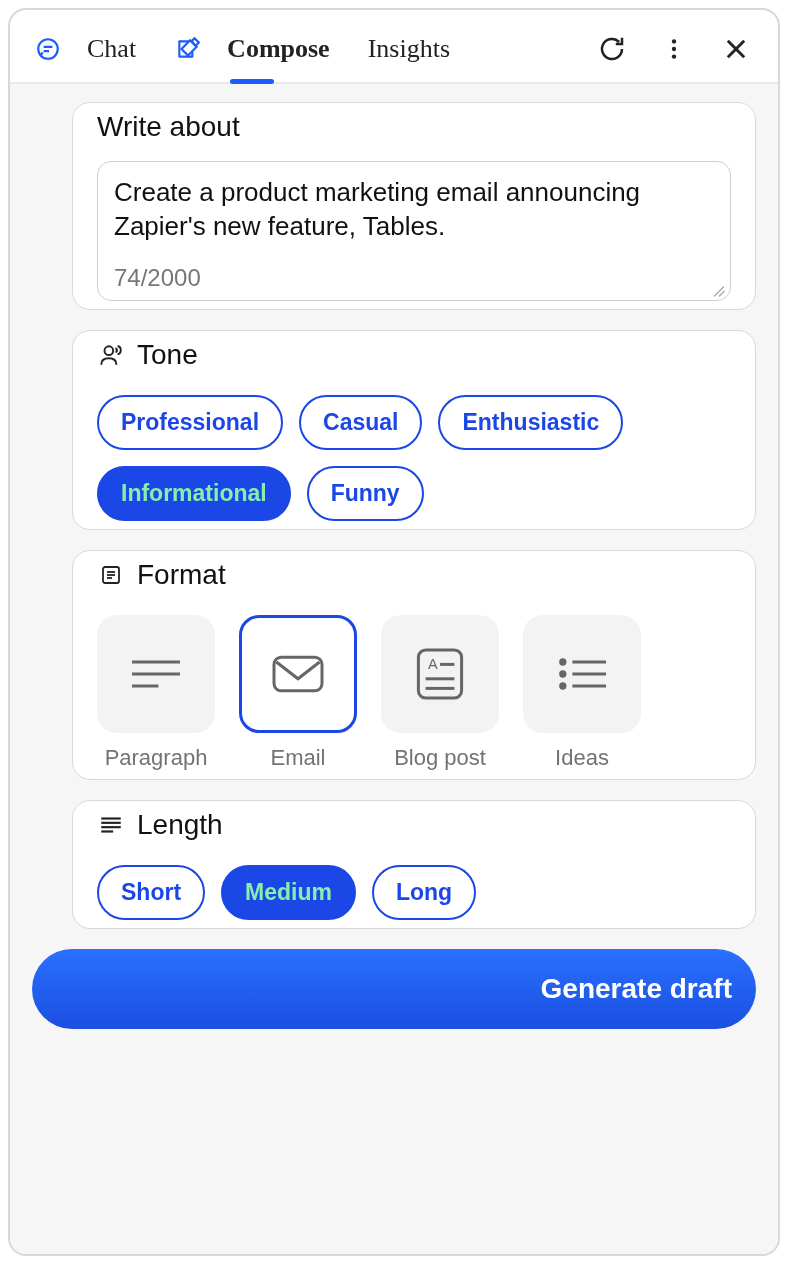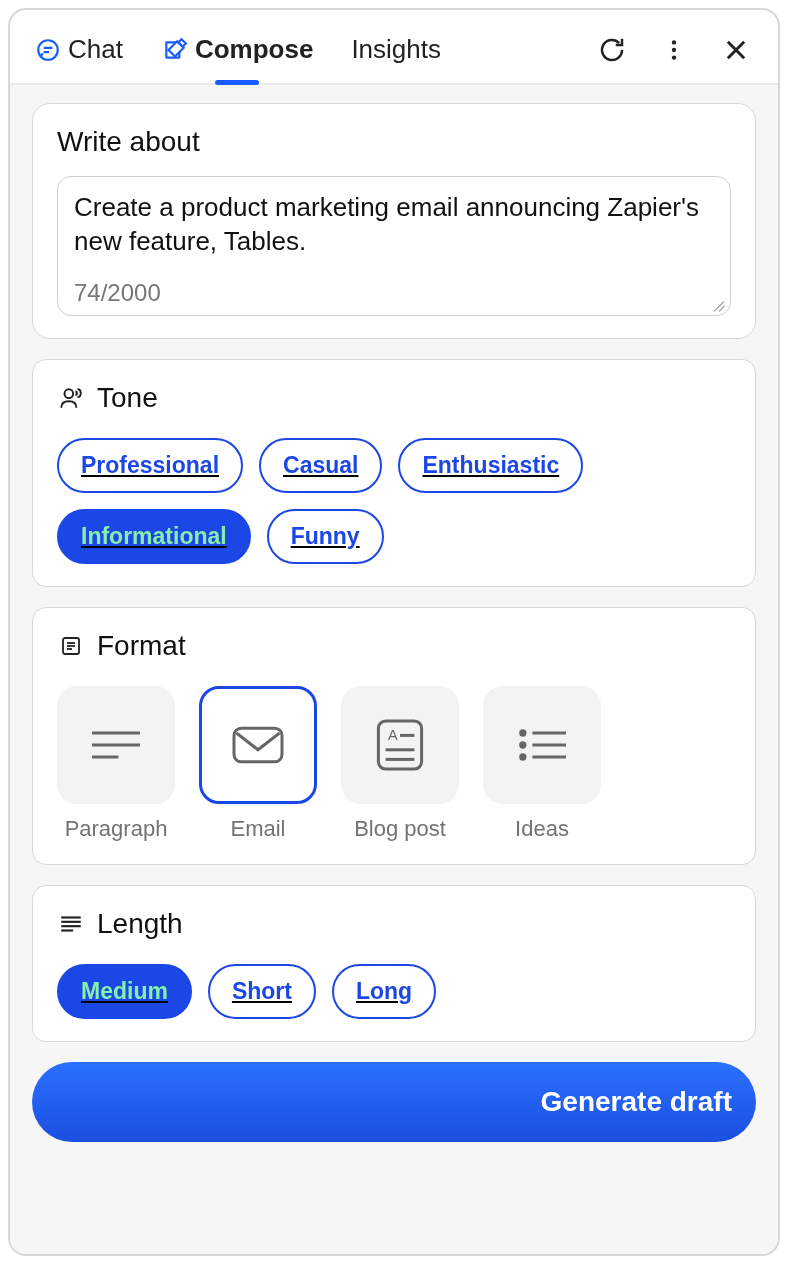--- a/index.html
+++ b/index.html
@@ -22,25 +22,26 @@
       overflow: hidden;
     }
     .header {
       display: flex;
       align-items: center;
       padding: 14px 24px 8px 24px;
       border-bottom: 2px solid #eaeaea;
     }
     .tabs { display: flex; gap: 38px; align-items: center; flex: 1; }
     .tab {
-      display: flex; align-items: center; gap: 6px;
+      display: flex; align-items: center; gap: 25px;
       font-size: 26px; color: #222;
       cursor: pointer;
       padding: 10px 0;
       position: relative;
+      font-family: Liberation Serif, serif;
     }
     .tab.active { font-weight: 700; text-align: center; }
     .tab.active::after {
       content: ""; position: absolute; left: 50%; transform: translateX(-50%);
       bottom: -10px; width: 44px; height: 5px; background: #1b5cff; border-radius: 3px;
     }
     .tab-icon { width: 28px; height: 28px; display: inline-flex; align-items: center; justify-content: center; }
     .header-actions { display: flex; gap: 26px; align-items: center; }
     .icon-btn { width: 36px; height: 36px; display: inline-flex; align-items: center; justify-content: center; cursor: pointer; }
 
@@ -48,23 +49,24 @@
       flex: 1; overflow-y: auto; background: #f6f6f6;
       padding: 18px 22px;
       scrollbar-width: auto;
     }
     .body-scroll::-webkit-scrollbar { width: 14px; }
     .body-scroll::-webkit-scrollbar-thumb { background: #c8c8c8; border-radius: 7px; }
     .body-scroll::-webkit-scrollbar-track { background: #f0f0f0; }
 
     .card {
       background: #fff; border: 1.5px solid #d8d8d8; border-radius: 18px;
-      padding: 22px 24px;
-    }
-    .card + .card, .btn-primary { margin-top: 20px; border-radius: 14px; }
+      padding: 8px 24px;
+      margin-left: 40px;
+    }
+    .card + .card, .btn-primary { margin-top: 20px; }
 
     .section-title { font-size: 28px; color: #111; margin-bottom: 18px; }
     .section-header { display: flex; align-items: center; gap: 12px; margin-bottom: 24px; }
     .section-header .sh-icon { width: 28px; height: 28px; display:flex; align-items:center; justify-content:center;}
     .section-header .sh-label { font-size: 28px; color: #111; }
 
     .textarea-wrap {
       border: 1.5px solid #cfcfcf; border-radius: 14px; padding: 14px 16px 8px 16px;
       position: relative;
     }
@@ -76,21 +78,21 @@
     .char-count { color: #777; font-size: 24px; margin-top: 8px; }
     .resize-handle {
       position: absolute; right: 4px; bottom: 4px; width: 16px; height: 16px;
     }
     .resize-handle::before, .resize-handle::after {
       content: ""; position: absolute; background: #888; height: 1.4px;
     }
     .resize-handle::before { width: 14px; right: 0; bottom: 4px; transform: rotate(-45deg); }
     .resize-handle::after { width: 8px; right: 0; bottom: 2px; transform: rotate(-45deg); }
 
-    .pill-row { display: flex; flex-wrap: wrap; gap: 16px; text-decoration: underline; }
+    .pill-row { display: flex; flex-wrap: wrap; gap: 16px; }
     .pill {
       border: 2px solid #1b47e6; color: #1b47e6; background: #fff;
       font-size: 23px; font-weight: 700; padding: 12px 22px; border-radius: 999px;
       cursor: pointer;
     }
     .pill.selected { background: #1b47e6; color: #86efac; }
 
     .format-row { display: flex; gap: 24px; flex-wrap: wrap; }
     .format-item { display: flex; flex-direction: column; align-items: center; gap: 12px; cursor: pointer; }
     .format-box {
@@ -272,22 +274,22 @@
           <svg viewBox="0 0 24 24" width="26" height="26" fill="none" stroke="#222" stroke-width="2">
             <line x1="3" y1="6" x2="21" y2="6"></line>
             <line x1="3" y1="10" x2="21" y2="10"></line>
             <line x1="3" y1="14" x2="21" y2="14"></line>
             <line x1="3" y1="18" x2="14" y2="18"></line>
           </svg>
         </span>
         <span class="sh-label">Length</span>
       </div>
       <div class="pill-row">
+        <button class="pill">Short</button>
         <button class="pill selected">Medium</button>
-        <button class="pill">Short</button>
         <button class="pill">Long</button>
       </div>
     </div>
 
     <button class="btn-primary">Generate draft</button>
 
   </div>
 </div>
 
 </body></html>

